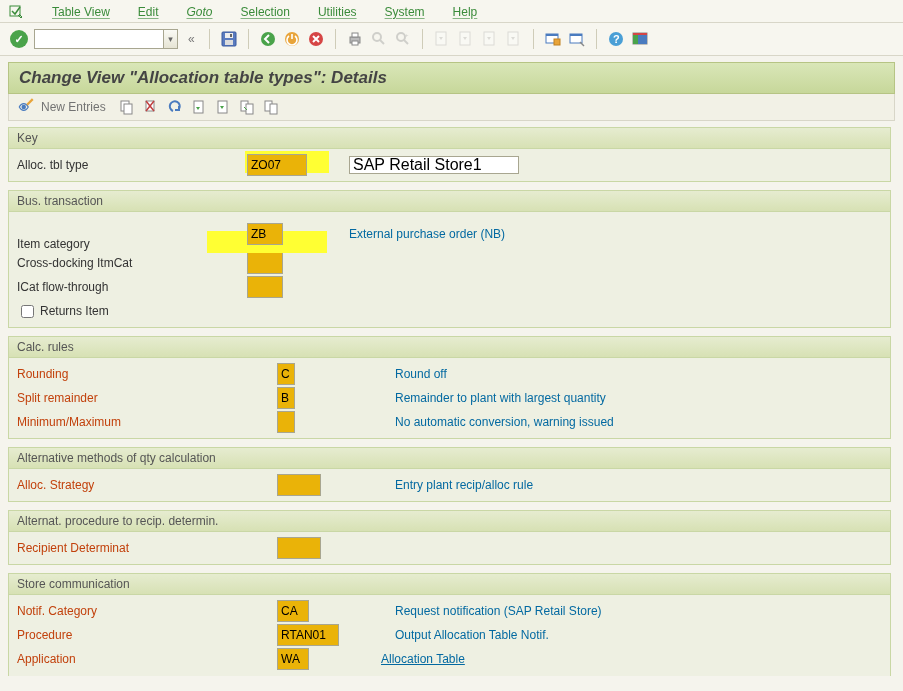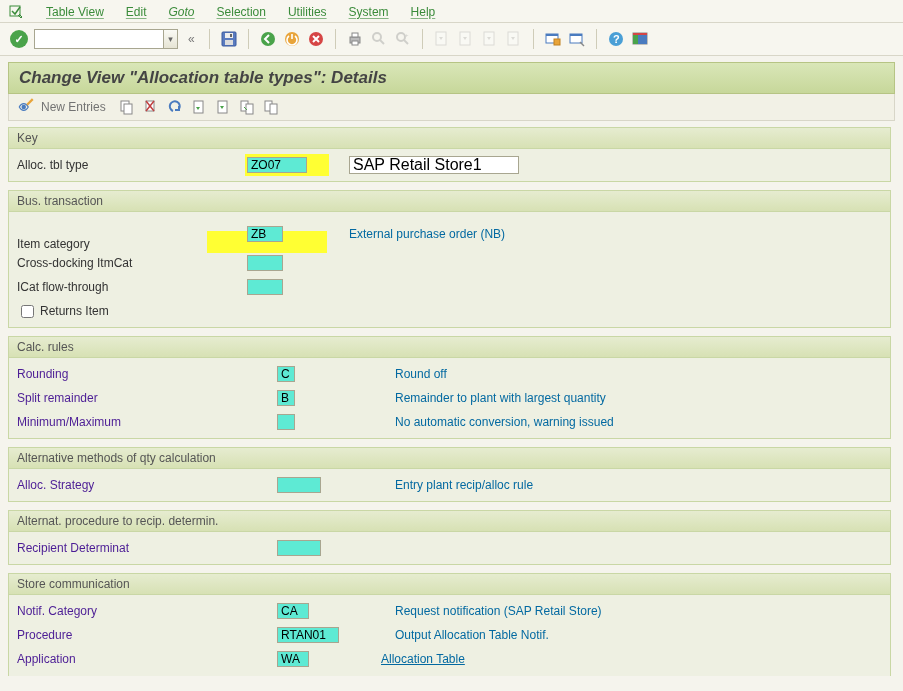--- a/index.html
+++ b/index.html
@@ -12,21 +12,21 @@
     width: 903px;
     height: 691px;
     overflow: hidden;
   }
   .menubar {
     background: #f7f6ef;
     border-bottom: 1px solid #d8d6c8;
     padding: 4px 8px 2px 8px;
     display: flex;
     align-items: center;
-    gap: 22px;
+    gap: 28px;
   }
   .menubar .menu-start-icon {
     width: 16px; height: 16px;
     display: inline-flex; align-items: center; justify-content: center;
     color: #3a8b3a;
   }
   .menubar .menu-item {
     color: #3a8b3a;
     cursor: default;
     padding-bottom: 1px;
@@ -76,22 +76,22 @@
   .group-header {
     background: linear-gradient(#e6ecd0, #d7e1b4);
     border-bottom:1px solid #c9d7a5;
     padding:3px 8px;
     color:#555;
     font-size:12px;
   }
   .group-body { background:#eef0e2; padding:4px 8px; }
   .row { display:flex; align-items:center; min-height:24px; }
   .row .lbl { width:230px; color:#333; }
-  .row .lbl-wide { width:372px; color:#4c1d95; }
-  .row .fld { border:1px solid #a8a690; background:#5eead4; height:16px; padding:0 3px; font-size:12px; font-family:inherit; }
+  .row .lbl-wide { width:372px; color:#c2410c; }
+  .row .fld { border:1px solid #a8a690; background:#eab308; height:22px; padding:0 3px; font-size:12px; font-family:inherit; }
   .row .fld-s { width:60px; }
   .row .fld-xs { width:36px; }
   .row .fld-xxs { width:18px; }
   .row .desc { margin-left:42px; color:#0369a1; }
   .row .desc-input { margin-left:42px; border:1px solid #a8a690; background:#fff; height:18px; padding:0 3px; width:170px; font-size:16px; font-family:inherit;}
   .row .chk { margin-right:6px; }
 
   .menubar .menu-goto-hl { position:relative; }
   .menubar .menu-goto-hl::after { content:""; position:absolute; left:-4px; right:-4px; top:14px; height:6px; background:#ffff33; z-index:-1;}
 </style>

